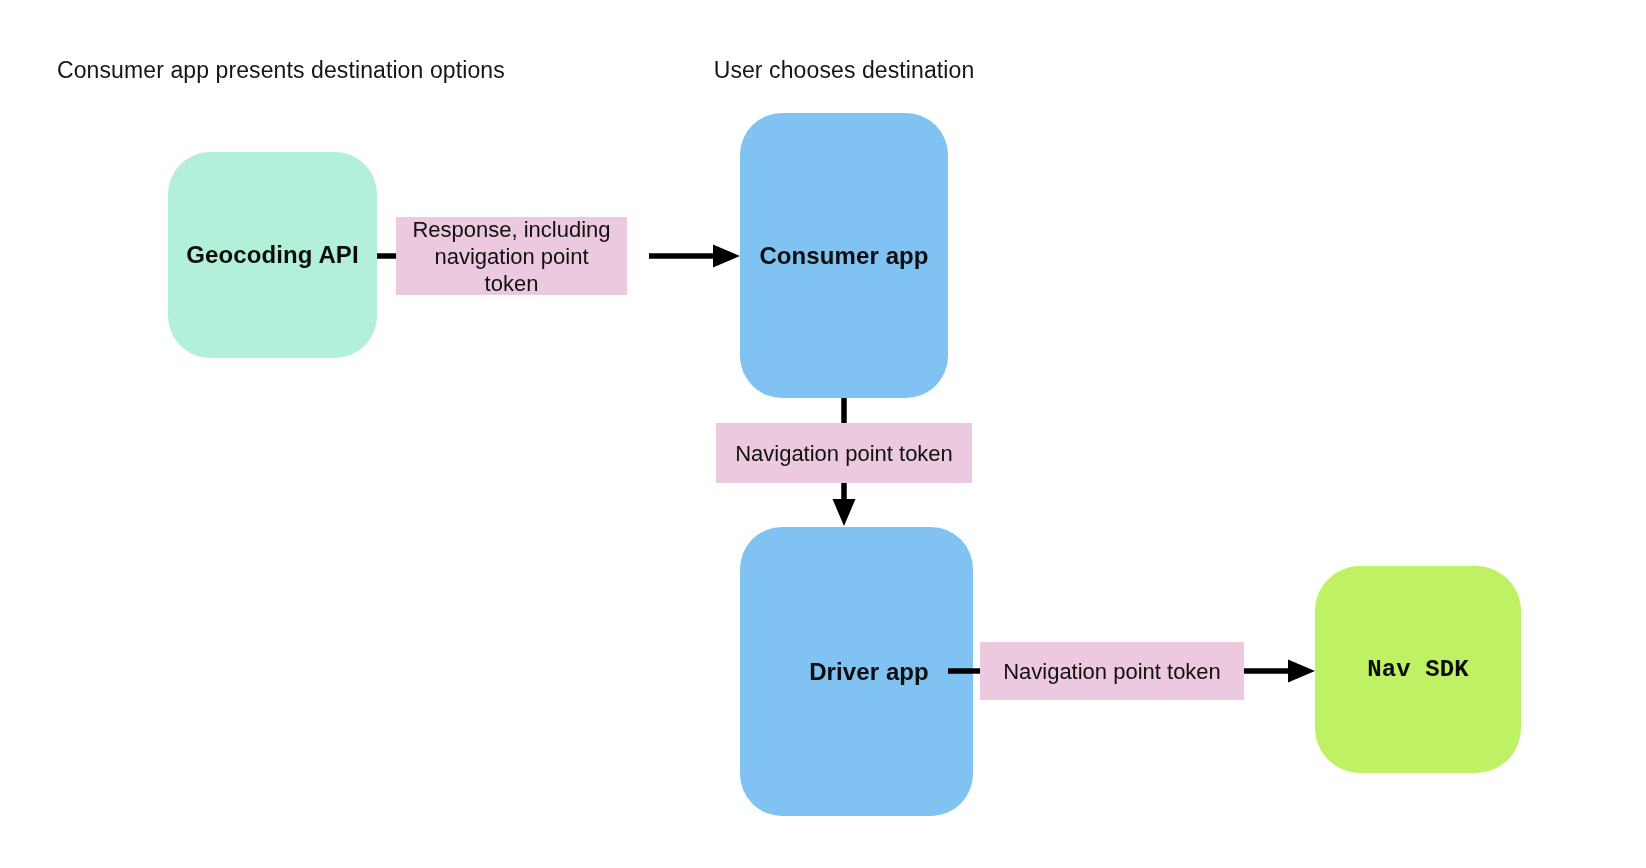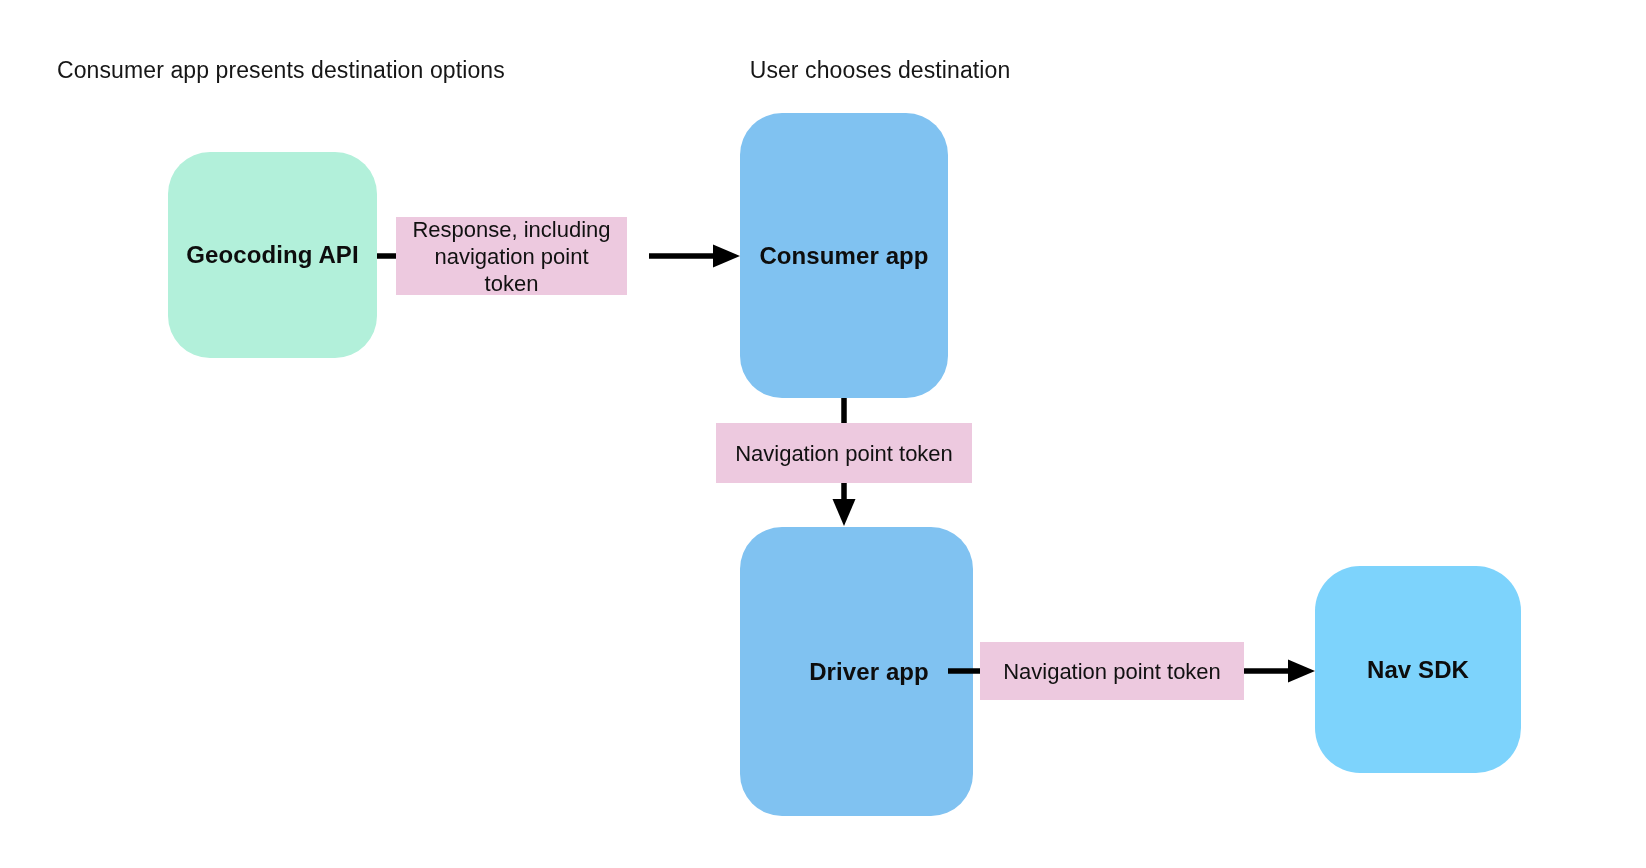--- a/index.html
+++ b/index.html
@@ -66,35 +66,35 @@
     z-index: 1;
     pointer-events: none;
   }
 </style>
 </head>
 <body>
 
 <div class="canvas">
 
   <div class="phase-header" style="left:57px;">Consumer app presents destination options</div>
-  <div class="phase-header centered" style="left:880px;">User chooses destination</div>
+  <div class="phase-header centered" style="left:844px;">User chooses destination</div>
 
   <div class="node node-geocoding" style="background: rgb(178, 240, 218);">
     <span>Geocoding API</span>
   </div>
 
   <div class="node node-consumer" style="background: rgb(128, 194, 241);">
     <span>Consumer app</span>
   </div>
 
   <div class="node node-driver" style="background: rgb(128, 194, 241);">
     <span>Driver app</span>
   </div>
 
-  <div class="node node-navsdk" style="background: #7dd3fc;">
+  <div class="node node-navsdk" style="background: #bef264; font-family: Liberation Mono, monospace;">
     <span>Nav SDK</span>
   </div>
 
   <div class="edge-label edge-label-1" style="background: rgb(237, 201, 223);">
     <span class="line">Response, including</span>
     <span class="line">navigation point</span>
     <span class="line">token</span>
   </div>
 
   <div class="edge-label edge-label-2" style="background: rgb(237, 201, 223);">

